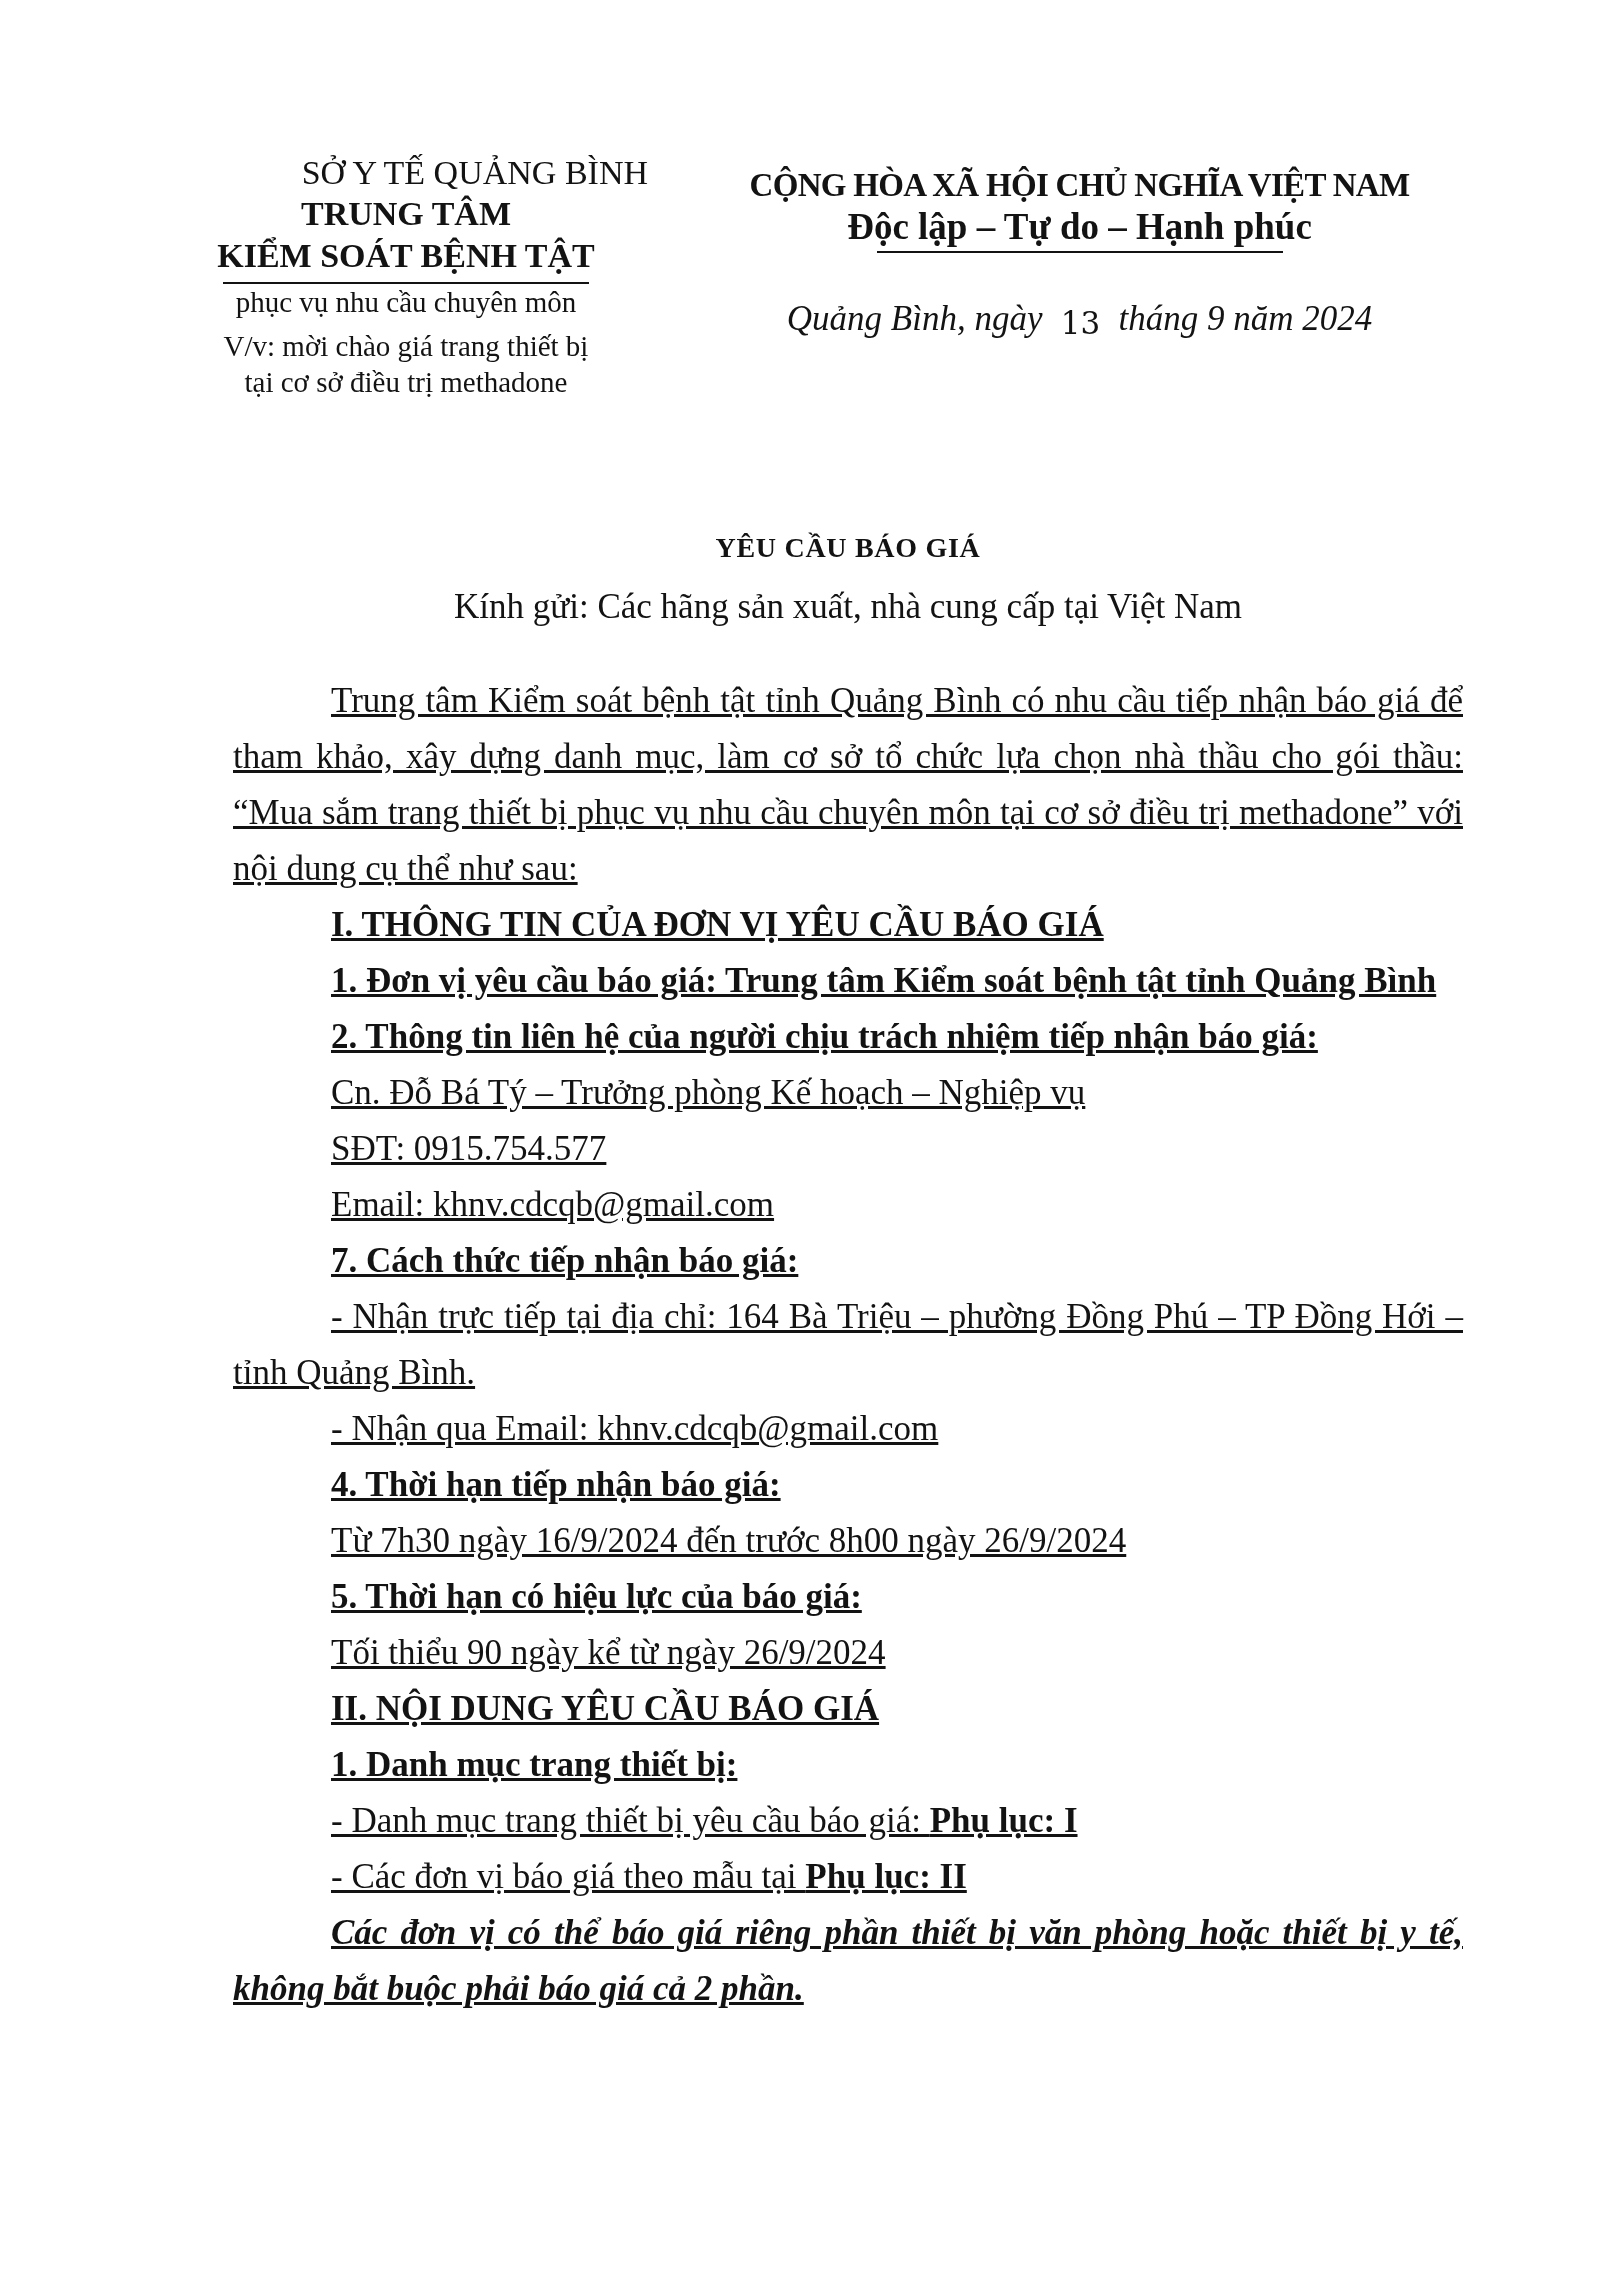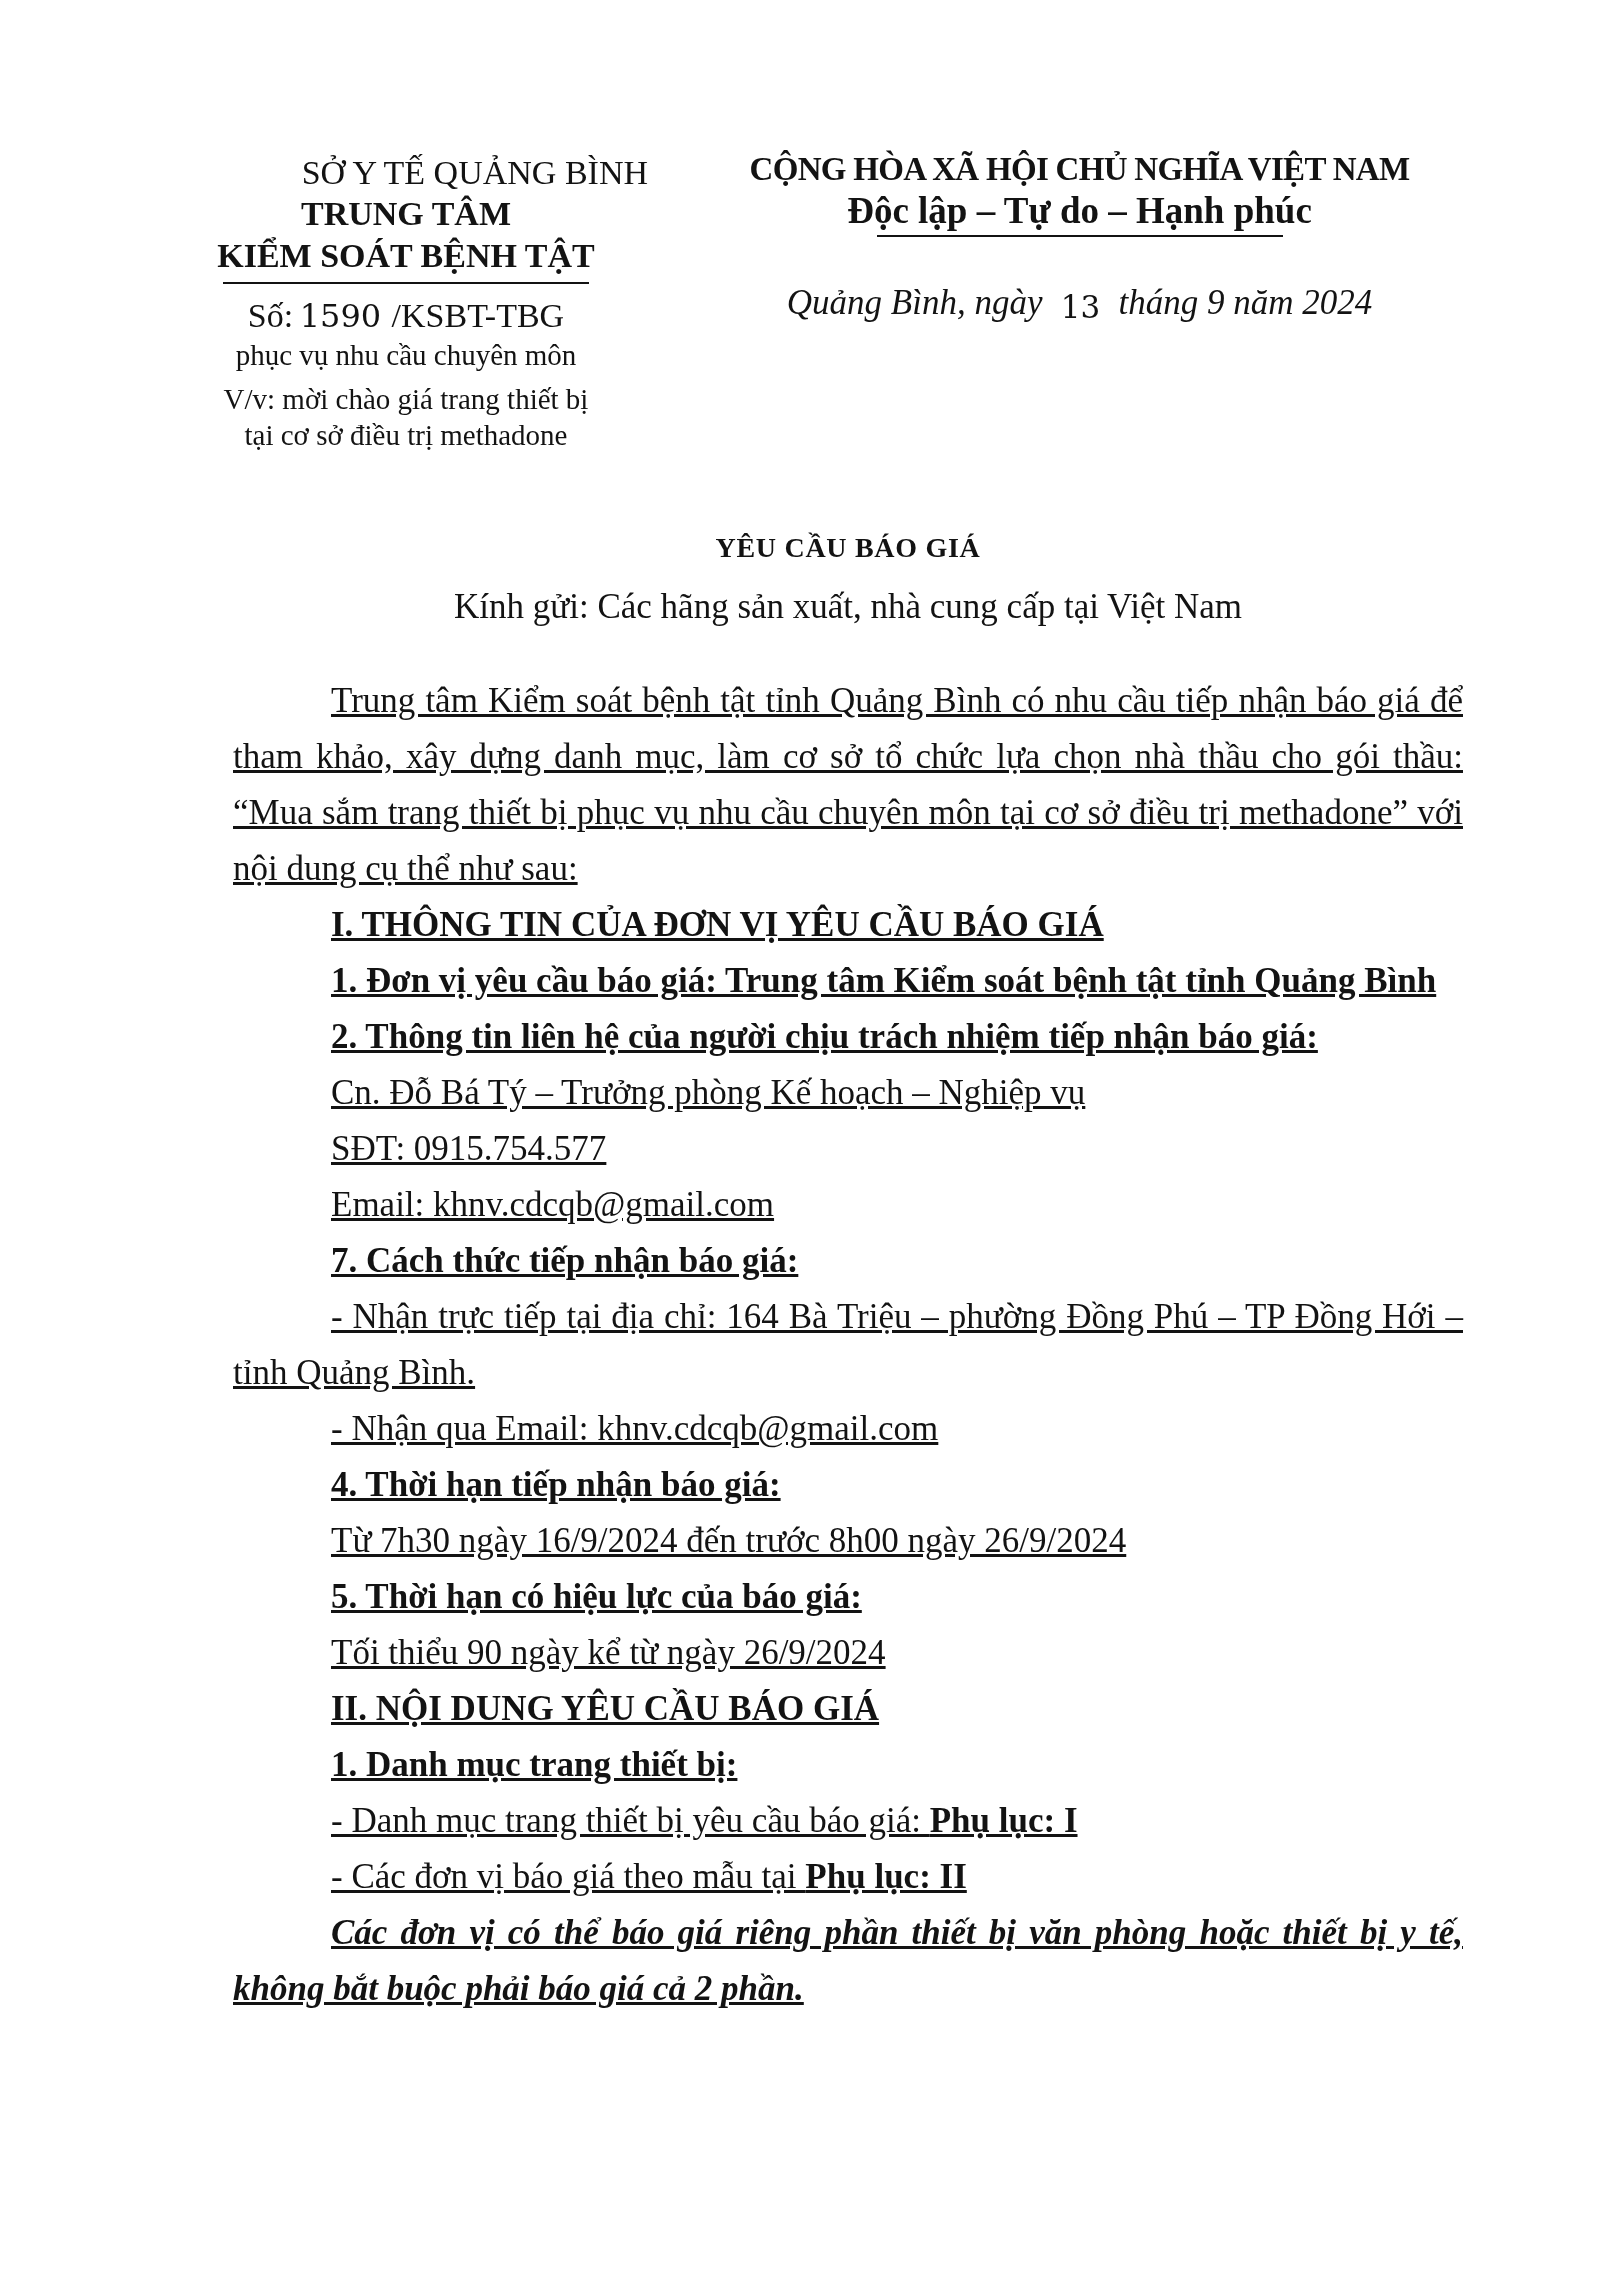--- a/index.html
+++ b/index.html
@@ -19,21 +19,21 @@
   }
   .hl-parent { font-size:34px; line-height:41px;text-align:right; }
   .hl-bold   { font-size:34px; line-height:42px; font-weight:bold; }
   .hl-rule   { width:366px; height:0; border-top:2.6px solid #131313; margin:5.2px auto 0; }
   .doc-no    { font-size:34px; line-height:42px; margin-top:10.5px; white-space:nowrap; }
   .doc-no-value { font-family:"DejaVu Serif",serif; font-size:32px; margin:0 10.5px 0 6.5px; }
   .subject   { font-size:29px; line-height:36px; }
   .subject-first { margin-top:7.9px; }
   
   .hdr-right {
-    position:absolute; left:661px; top:150px; width:837px;
+    position:absolute; left:661px; top:166px; width:837px;
     text-align:center;
   }
   .motto1 { font-weight:bold; font-size:33px; line-height:39px; letter-spacing:-0.7px; white-space:nowrap; }
   .motto2 { font-weight:bold; font-size:37px; line-height:43px; }
   .motto-rule { width:406px; height:0; border-top:2.6px solid #131313; margin:2.6px auto 0; }
   .date-line { font-style:italic; font-size:35px; line-height:43px; margin-top:44px; white-space:nowrap; }
   .date-day  { font-style:normal; font-family:"DejaVu Serif",serif; font-size:31px; position:relative; top:4.6px; margin:0 18.3px; }
   
   .title-block { position:absolute; left:233px; top:523px; width:1230px; text-align:center; }
   .doc-title { font-weight:bold; font-size:28px; line-height:50px; letter-spacing:0.7px; }
@@ -51,23 +51,20 @@
 </head>
 <body>
 
 <div class="page">
 
   <div class="hdr-left">
     <div class="hl-parent">SỞ Y TẾ QUẢNG BÌNH</div>
     <div class="hl-bold">TRUNG TÂM</div>
     <div class="hl-bold">KIỂM SOÁT BỆNH TẬT</div>
     <div class="hl-rule"></div>
-    <div class="doc-no">
-      <span>Số:</span><span class="doc-no-value">1590</span><span>/KSBT-TBG</span>
-    </div>
     <div class="subject">phục vụ nhu cầu chuyên môn</div>
     <div class="subject subject-first">V/v: mời chào giá trang thiết bị</div>
     <div class="subject">tại cơ sở điều trị methadone</div>
   </div>
 
   <div class="hdr-right">
     <div class="motto1">CỘNG HÒA XÃ HỘI CHỦ NGHĨA VIỆT NAM</div>
     <div class="motto2">Độc lập – Tự do – Hạnh phúc</div>
     <div class="motto-rule"></div>
     <div class="date-line">

